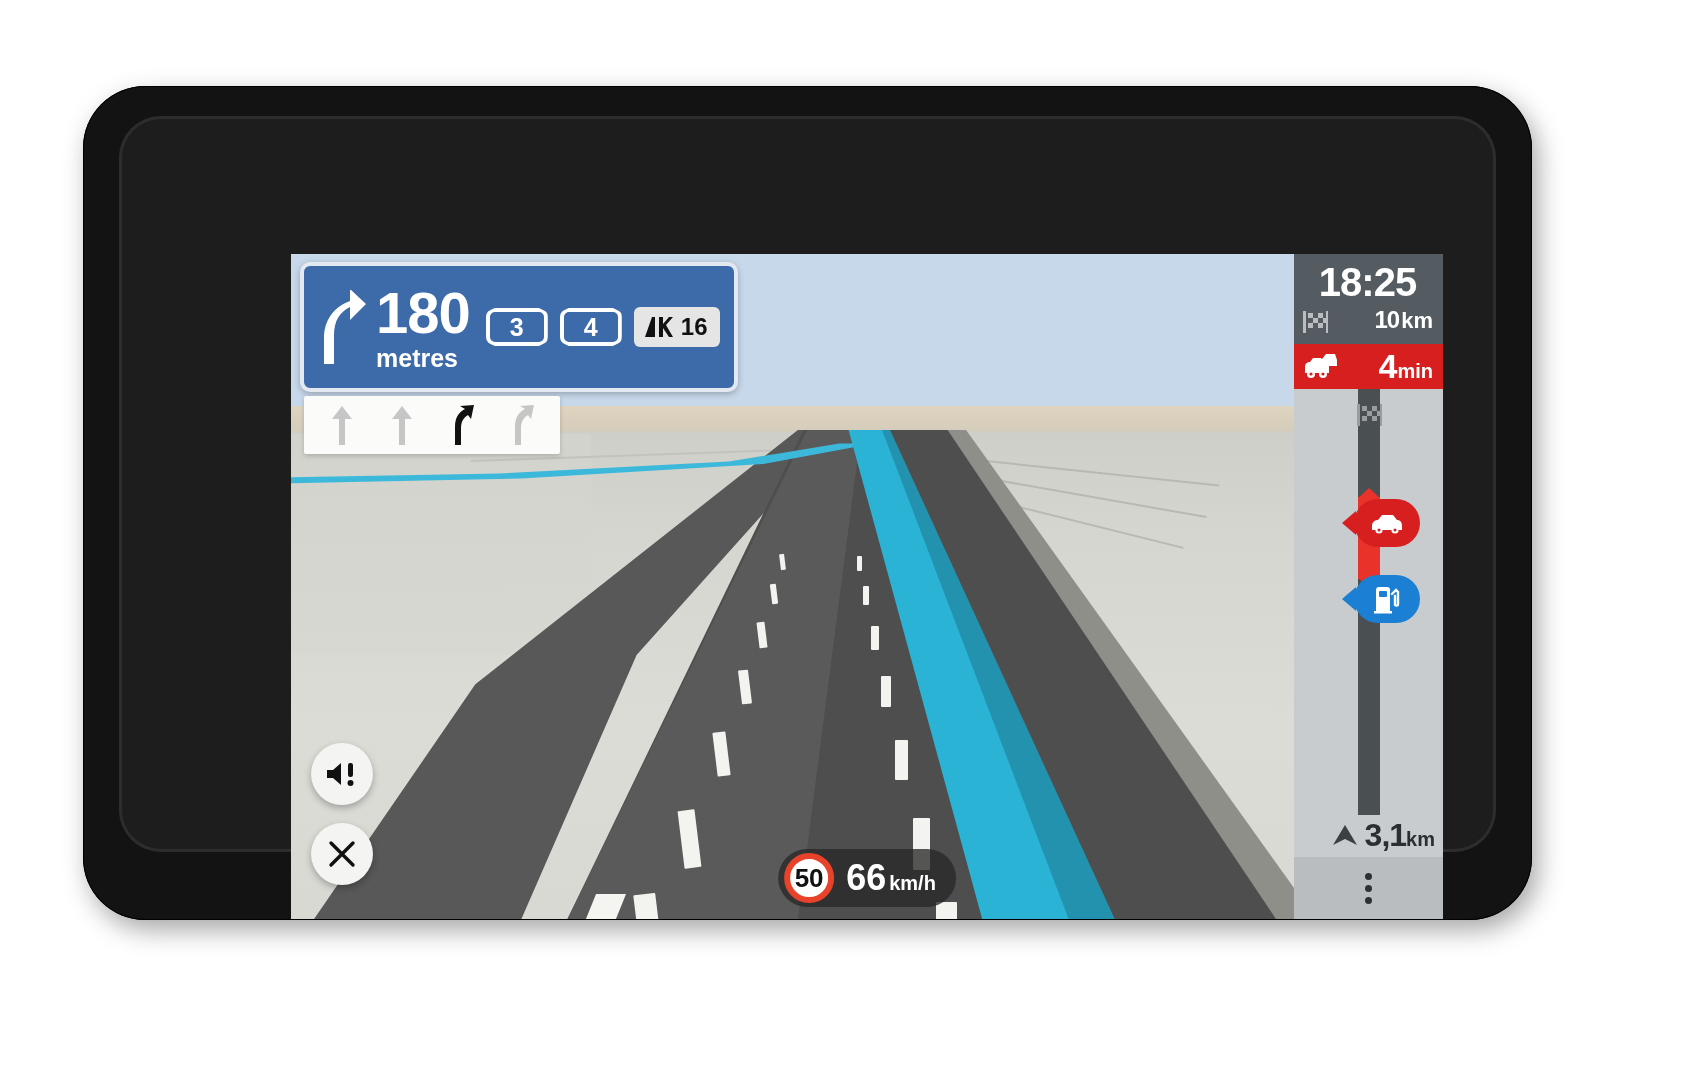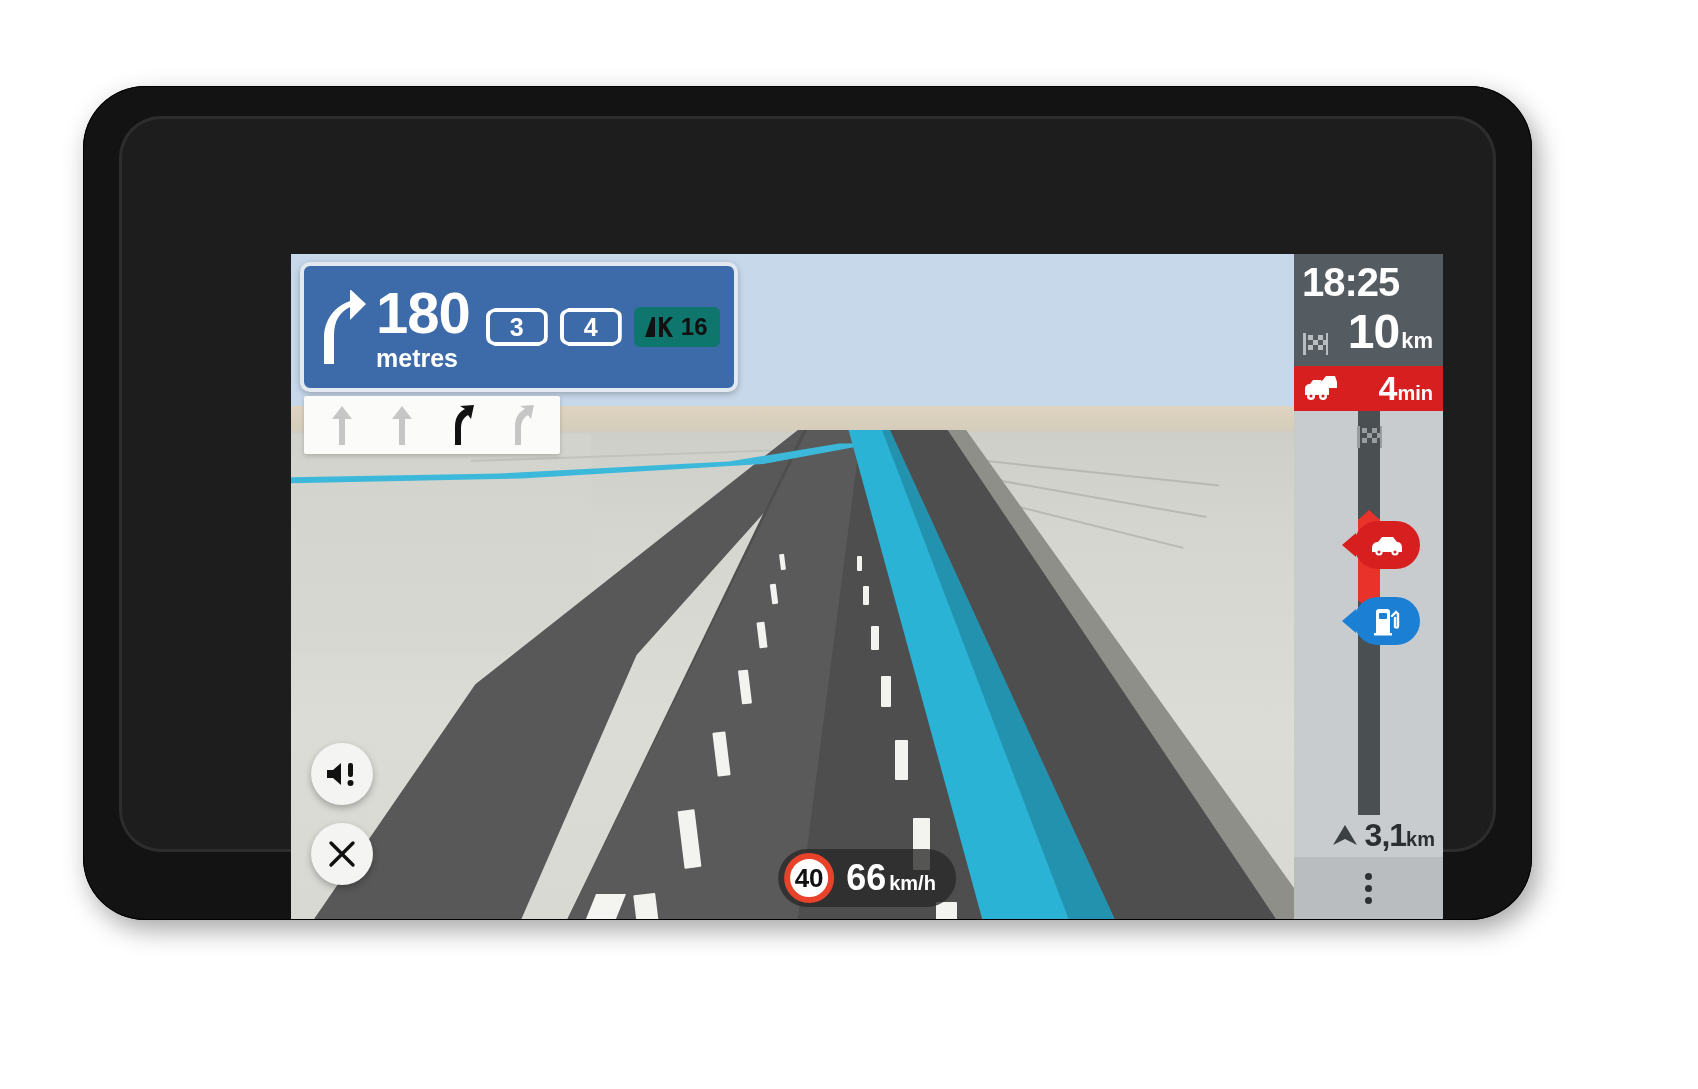--- a/index.html
+++ b/index.html
@@ -104,21 +104,21 @@
   .dist-unit { font-size:25px; font-weight:bold; margin-top:4px; }
   .instr-right { display:flex; flex-direction:column; justify-content:center; gap:4px; padding-left:10px; }
   .badge-row { display:flex; align-items:center; gap:12px; height:44px; }
   .exit-badge {
     width:62px; height:38px; display:flex; align-items:center; justify-content:center;
     color:#fff; font-size:25px; font-weight:bold;
     border:4px solid #ffffff; border-radius:9px;
     clip-path: polygon(0% 12%, 14% 0%, 86% 0%, 100% 12%, 100% 88%, 86% 100%, 14% 100%, 0% 88%);
   }
   .motorway-badge {
-    height:40px; min-width:86px; background:#0f766e; border-radius:6px;
+    height:40px; min-width:86px; background:#e5e5e5; border-radius:6px;
     display:flex; align-items:center; gap:7px; padding:0 10px;
     color:#111; font-size:24px; font-weight:bold;
   }
   .dest-text { color:#fff; font-size:38px; font-weight:normal; letter-spacing:.2px; white-space:nowrap; }
 
   
   .then-panel {
     background:#3d6aa8; border:4px solid #e3e9f1; border-radius:10px;
     height:62px; display:flex; align-items:center; gap:12px; padding:0 14px;
     box-shadow:0 2px 6px rgba(0,0,0,.25); margin-top:2px;
@@ -129,23 +129,23 @@
   .lane-strip {
     position:absolute; left:13px; top:142px; height:58px; background:#fbfbfa;
     display:flex; align-items:center; gap:0; padding:0 8px; border-radius:2px;
     box-shadow:0 2px 5px rgba(0,0,0,.18);
   }
   .lane-cell { width:60px; display:flex; align-items:center; justify-content:center; }
 
   
   .sidebar { position:absolute; right:0; top:0; width:149px; height:665px; background:#c9ccce; }
   .sb-eta { background:#555c61; padding:8px 10px 10px 8px; color:#fff; }
-  .sb-time { font-size:40px; font-weight:bold; text-align:left; line-height:1; letter-spacing:-1px; }
+  .sb-time { font-size:40px; font-weight:bold; text-align:center; line-height:1; letter-spacing:-1px; }
   .sb-dist-row { display:flex; align-items:flex-end; justify-content:space-between; margin-top:6px; }
-  .sb-dist-num { font-size:48px; font-weight:bold; line-height:1; letter-spacing:-1px; }
+  .sb-dist-num { font-size:24px; font-weight:bold; line-height:1; letter-spacing:-1px; }
   .sb-dist-unit { font-size:22px; font-weight:bold; margin-left:2px; }
   .sb-traffic { background:#d81f20; color:#fff; display:flex; align-items:center;
     justify-content:space-between; padding:5px 10px 6px 10px; }
   .sb-traffic-num { font-size:34px; font-weight:bold; line-height:1; }
   .sb-traffic-unit { font-size:20px; font-weight:bold; }
 
   .routebar { position:relative; flex:1; background:#c9ccce; height:410px; }
   .rb-line { position:absolute; left:50%; transform:translateX(-50%); top:0; bottom:0;
     width:22px; background:#4a4f52; }
   .rb-jam { position:absolute; left:50%; transform:translateX(-50%); width:22px;
@@ -396,21 +396,21 @@
         <div class="sb-menu">
           <span class="dots">
               <i></i>
               <i></i>
               <i></i>
             </span>
         </div>
       </div>
 
       <div class="speed-panel">
-        <div class="limit-sign">40</div>
+        <div class="limit-sign">50</div>
         <div style="display:flex; align-items:baseline;">
           <span class="cur-speed">66</span>
           <span class="cur-unit">km/h</span>
         </div>
       </div>
 
       <div class="rbtn btn-mute">
         <svg width="34" height="30" viewBox="0 0 34 30">
           <path d="M2 11 L8 11 L16 4 L16 26 L8 19 L2 19 Z" fill="#111"></path>
           <rect x="23" y="4" width="5" height="14" rx="2.2" fill="#111"></rect>

